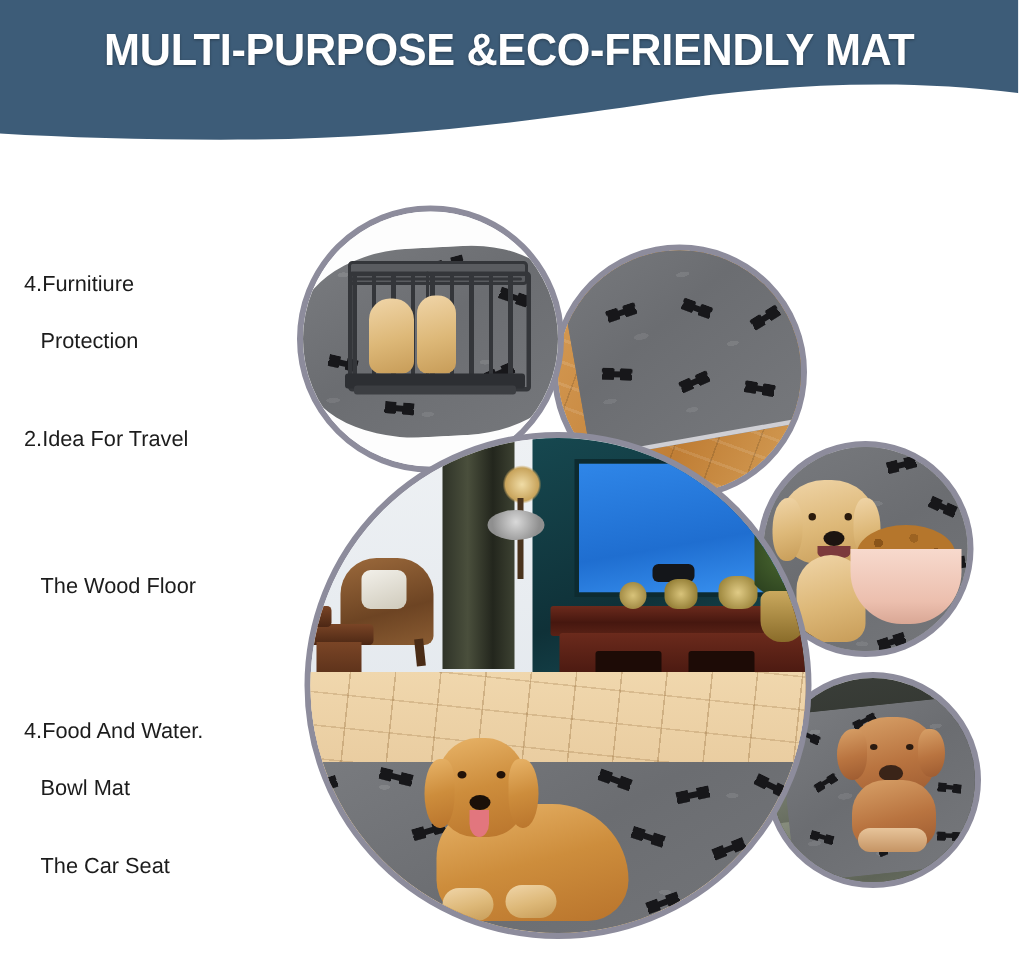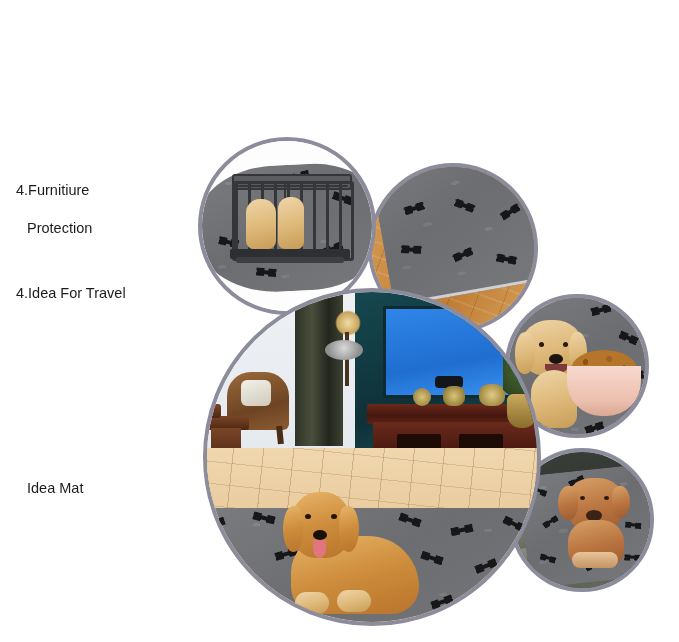--- a/index.html
+++ b/index.html
@@ -142,40 +142,49 @@
 
   
   .car-seat{position:absolute;background:linear-gradient(160deg,#8d9383 0%,#5e6457 55%,#7b8173 100%);}
   .car-dark{position:absolute;background:linear-gradient(170deg,#3b3f3a 0%,#24261f 100%);}
 </style>
 </head>
 <body>
 
 <div id="stage">
 
+  <div class="header-wrap">
+    <svg class="header-svg" width="679" height="100" viewBox="0 0 679 100">
+      <path d="M0,0 H679 V62 C600,52 520,56 440,68 C360,80 270,92 170,93 C110,93.5 50,92 0,89 Z" fill="#3d5c78"></path>
+    </svg>
+    <div class="header-title">MULTI-PURPOSE &amp;ECO-FRIENDLY MAT</div>
+  </div>
 
   <div class="feature-list">
 
     <div class="feature-item" style="top:42px;">
       <span class="l1">4.Furnitiure</span>
       <span class="l2">Protection</span>
     </div>
 
     <div class="feature-item" style="top:145px;">
-      <span class="l1">4.Idea For Travel</span>
+      <span class="l1">2.Idea For Travel</span>
     </div>
 
     <div class="feature-item" style="top:243px;">
+      <span class="l2">The Wood Floor</span>
     </div>
 
     <div class="feature-item" style="top:340px;">
-      <span class="l2">Idea Mat</span>
+      <span class="l1">4.Food And Water.</span>
+      <span class="l2">Bowl Mat</span>
     </div>
 
     <div class="feature-item" style="top:430px;">
+      <span class="l2">The Car Seat</span>
     </div>
 
   </div>
 
   <div class="circle" style="left:368px;top:163px;width:170px;height:170px;z-index:2;">
     <div class="circle-inner">
       <div class="wood" style="left:-10px;top:-10px;width:200px;height:200px;"></div>
 
       <div class="mat" style="left:8px;top:-26px;width:156px;height:150px;transform:rotate(-10deg);border-bottom:3px solid #cfcfd4;">
         <div class="bone" style="left:18px;top:22px;width:13px;height:4px;transform:rotate(25deg);"></div>

